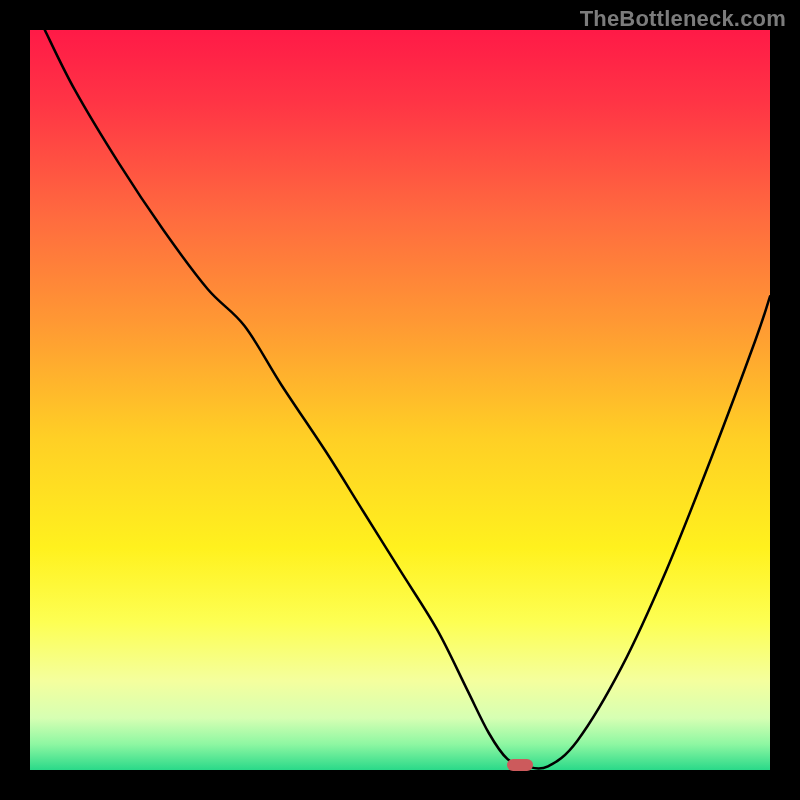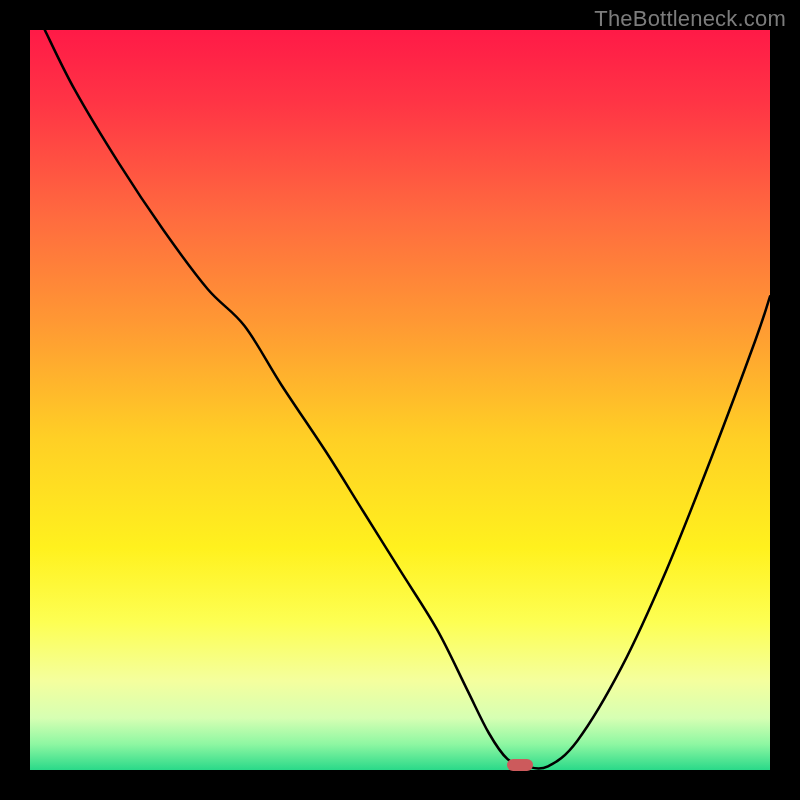--- a/index.html
+++ b/index.html
@@ -17,21 +17,21 @@
     width: 800px;
     height: 800px;
     background: #000;
   }
   .watermark {
     position: absolute;
     top: 6px;
     right: 14px;
     font-family: Arial, Helvetica, sans-serif;
     font-size: 22px;
-    font-weight: 400;
+    font-weight: 700;
     color: #7c7c7c;
     letter-spacing: 0.2px;
   }
   svg {
     position: absolute;
     left: 30px;
     top: 30px;
   }
   .marker {
     position: absolute;

